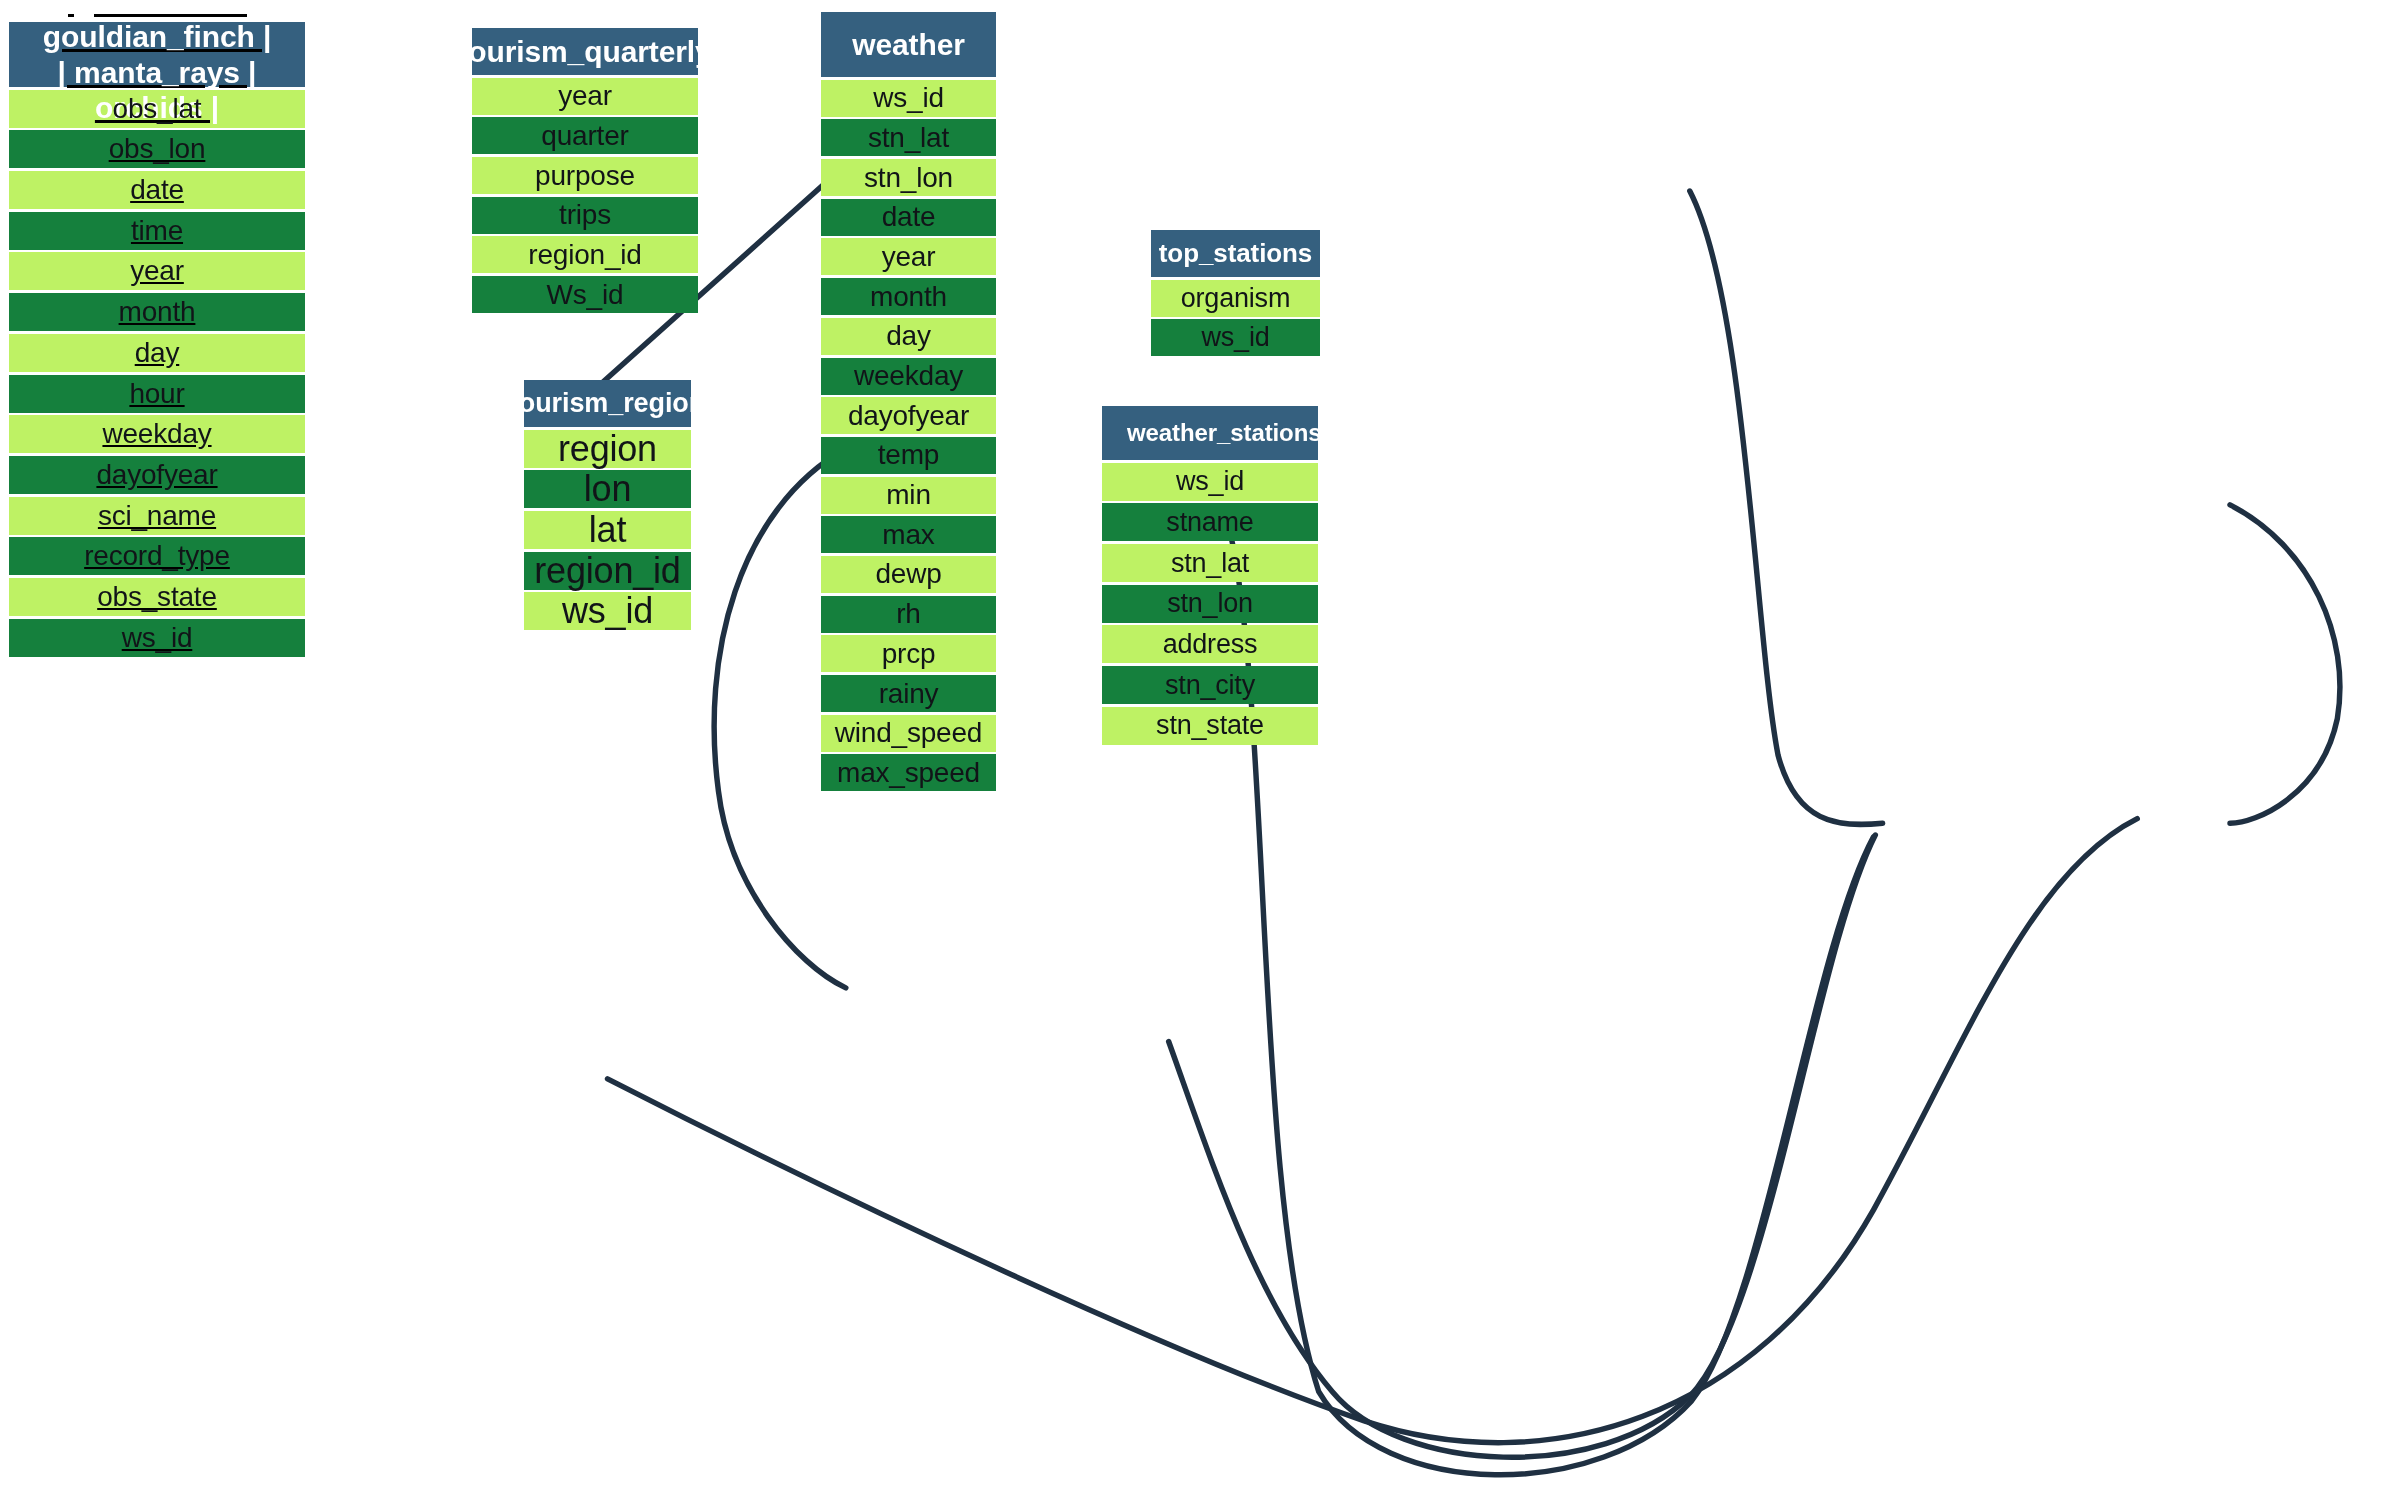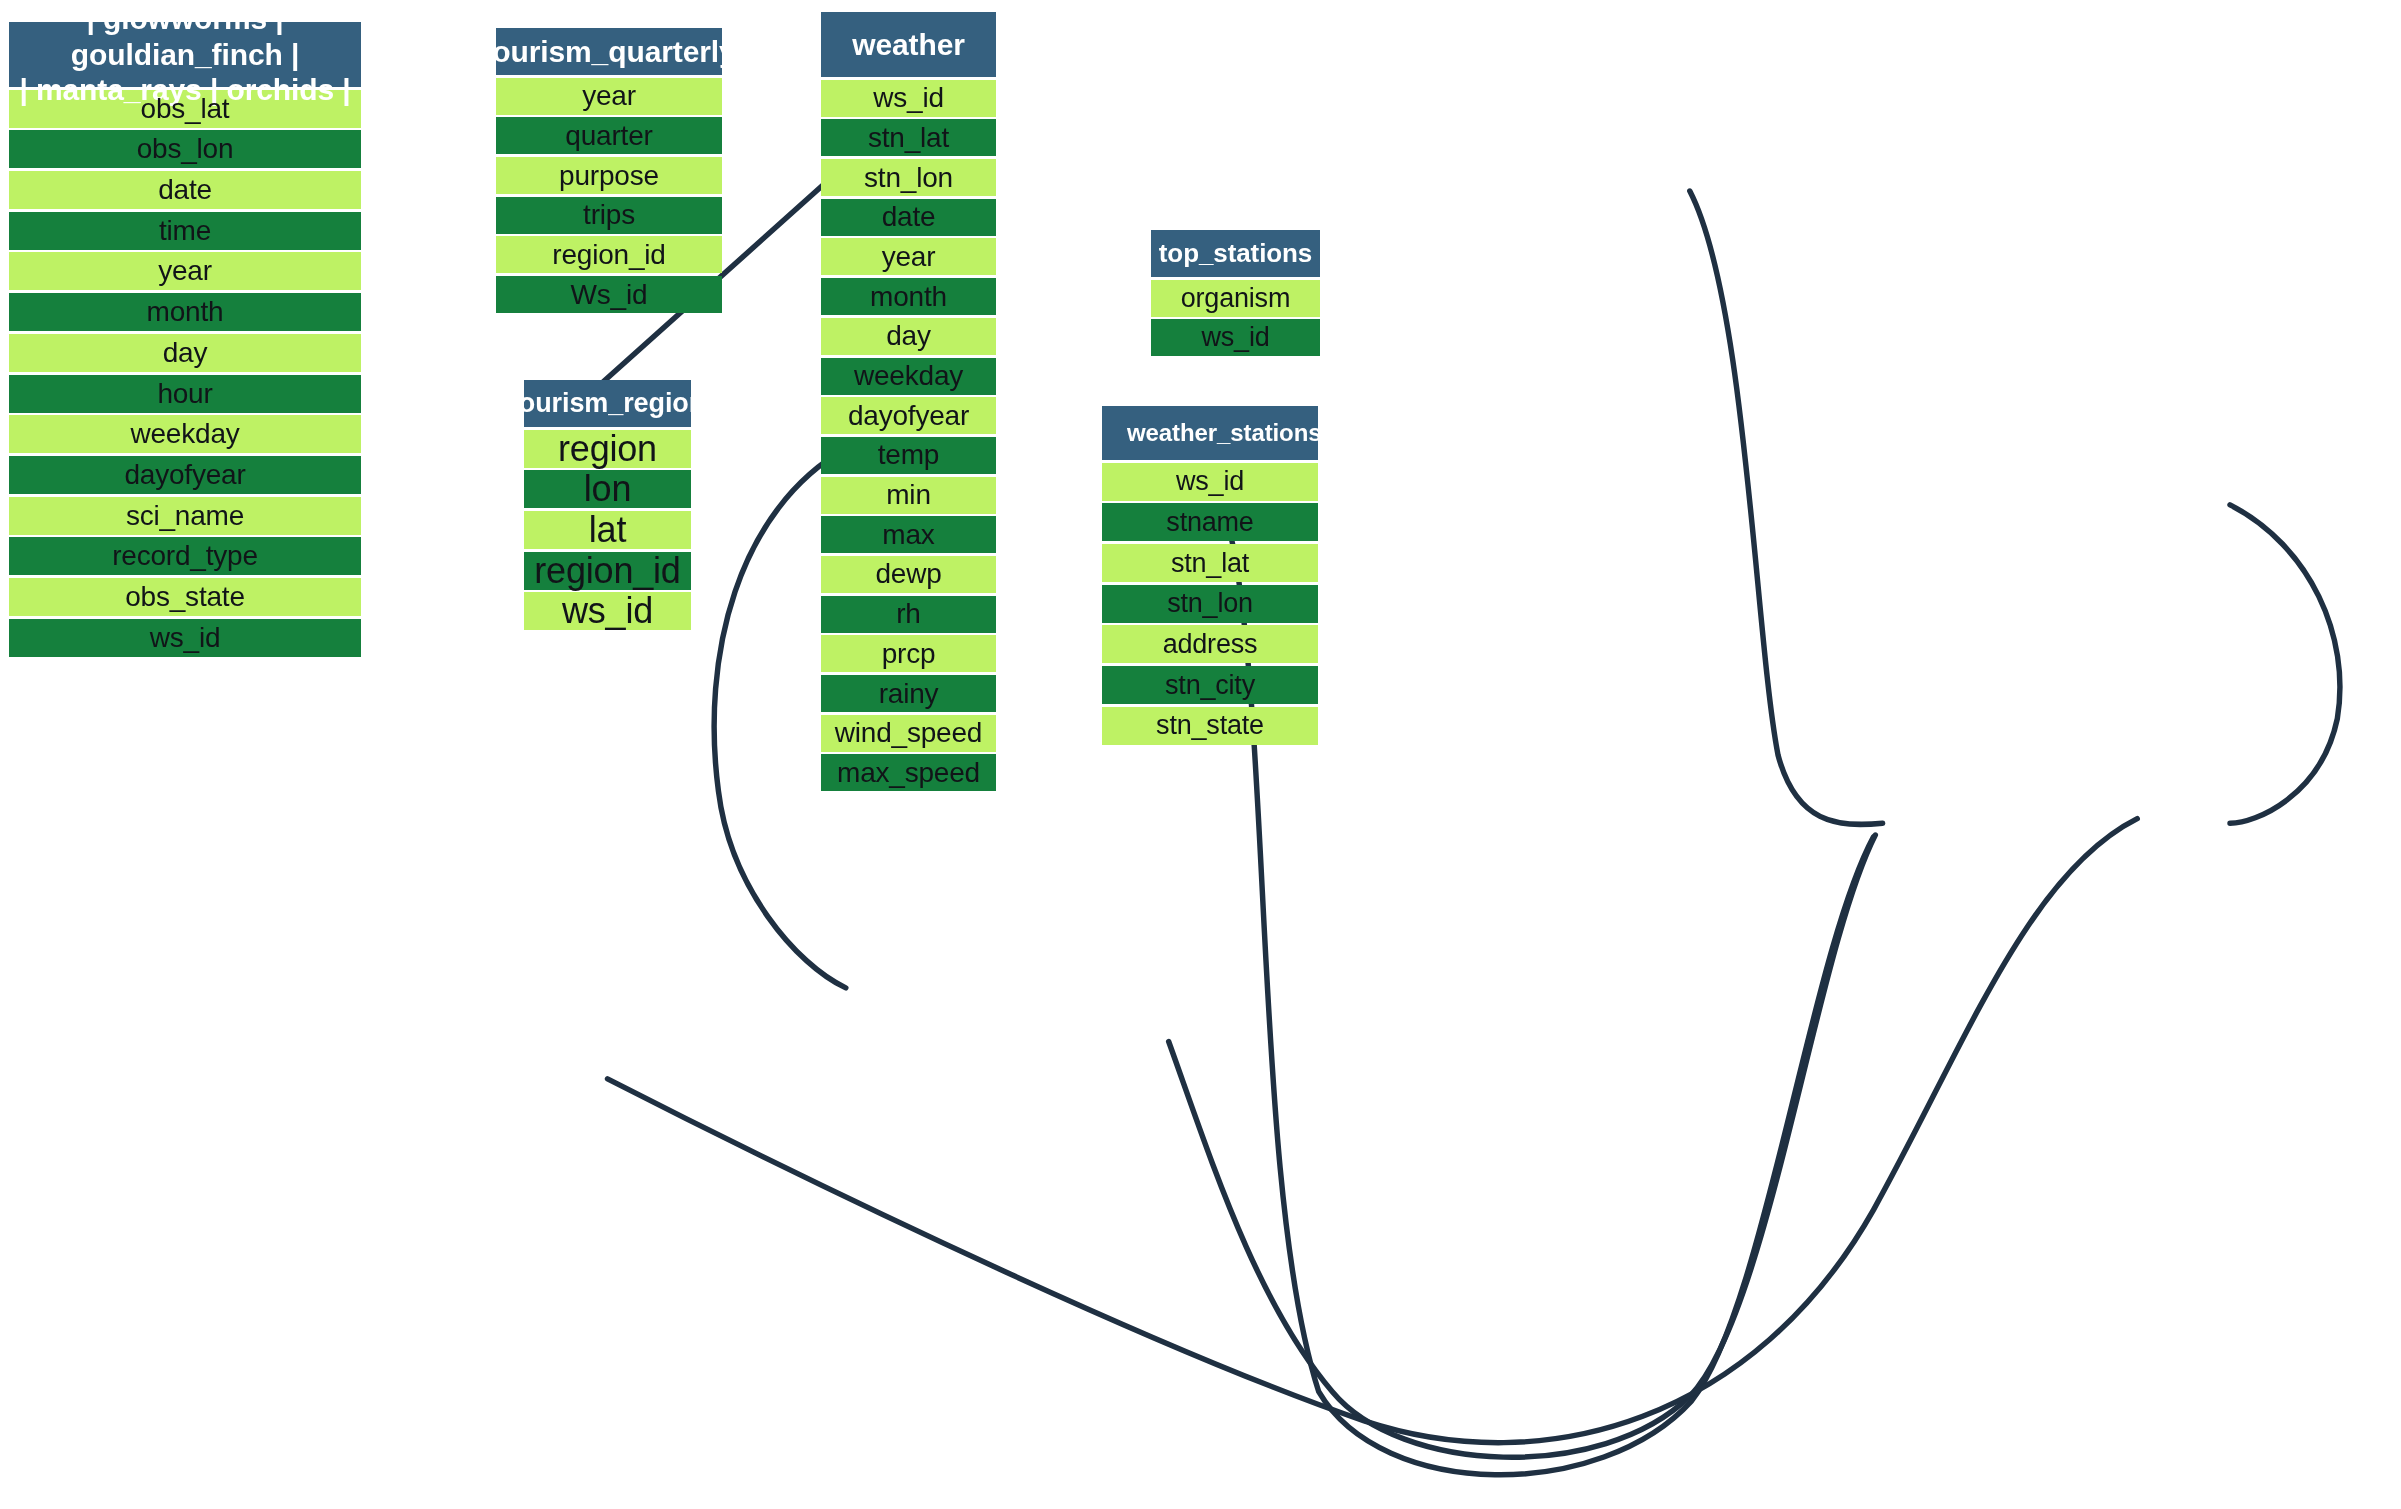--- a/index.html
+++ b/index.html
@@ -64,25 +64,25 @@
     display: flex;
     align-items: center;
     justify-content: center;
     margin-top: 2.7px;
     letter-spacing: -0.2px;
   }
   .field.odd  { background: #bef264; }
   .field.even { background: #15803d; }
 
   
-  .e-species  { left: 9px;   top: 22px;  width: 352px; }
+  .e-species  { left: 9px;   top: 22px;  width: 296px; text-decoration: underline; }
   .e-species  .entity-header { height: 65px; font-size: 30px; }
   .e-species  .field { height: 38px; font-size: 28px; }
 
-  .e-tq       { left: 496px;  top: 28px;  width: 226px; }
+  .e-tq       { left: 472px;  top: 28px;  width: 226px; }
   .e-tq       .entity-header { height: 47px; font-size: 30px; }
   .e-tq       .field { height: 37px; font-size: 28px; }
 
   .e-tr       { left: 501px;  top: 380px; width: 190px; padding-left: 23px; }
   .e-tr       .entity-header { height: 47px; font-size: 27px; }
   .e-tr       .field { height: 38px; font-size: 36px; }
 
   .e-weather  { left: 821px;  top: 12px;  width: 175px; }
   .e-weather  .entity-header { height: 65px; font-size: 30px; }
   .e-weather  .field { height: 37px; font-size: 28px; }

